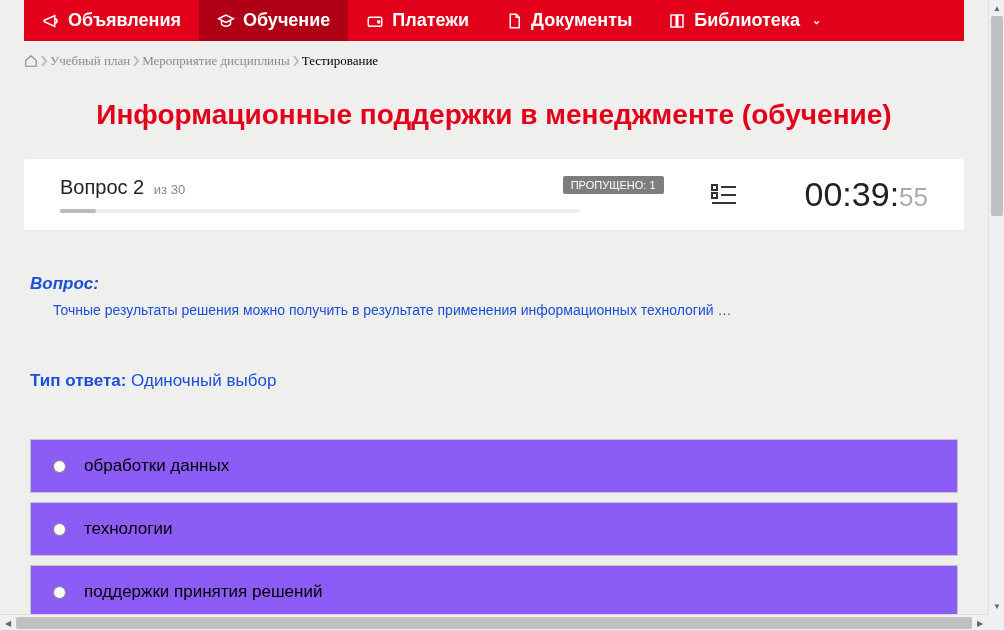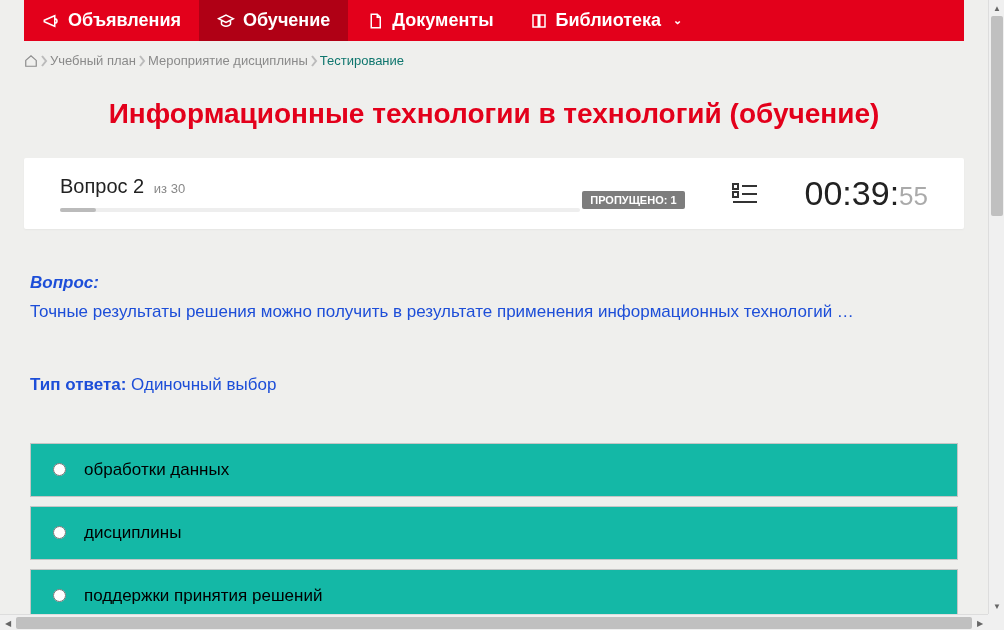--- a/index.html
+++ b/index.html
@@ -57,66 +57,66 @@
       padding: 0 18px; color: #fff; font-size: 18px; font-weight: 600;
       cursor: pointer; white-space: nowrap;
     }
     .nav-item.active { background: #b00015; align-items: center; }
     .nav-icon { width: 18px; height: 18px; flex-shrink: 0; }
     .nav-icon svg { width: 100%; height: 100%; }
     .chev { margin-left: 4px; font-size: 11px; }
 
     .breadcrumb {
       display: flex; align-items: center; gap: 2px;
-      padding: 12px 0; color: #8a8a8a; font-size: 13px;
+      padding: 12px 0; color: #8a8a8a; font-size: 13px; font-family: Liberation Serif, serif;
     }
     .bc-home svg { width: 14px; height: 14px; display: block; }
     .bc-sep svg { width: 8px; height: 12px; display: block; }
     .bc-link { color: #8a8a8a; cursor: pointer; }
-    .bc-current { color: #0f766e; text-align: right; }
+    .bc-current { color: #000000; text-align: right; }
 
     .page-title {
       text-align: center; color: #e3001b; font-size: 28px; font-weight: 700;
       padding: 18px 0 28px 0;
     }
 
     .status-bar {
       background: #fff; border: 0; border-radius: 2px;
       display: flex; align-items: center; height: 71px;
       box-shadow: 0 1px 2px rgba(0,0,0,0.04);
       padding: 0 36px;
     }
     .sb-left { flex: 1; position: relative; }
     .q-label { font-size: 20px; color: #222; }
     .q-total { font-size: 13px; color: #888; margin-left: 4px; }
     .badge {
       display: inline-block; background: #7d7d7d; color: #fff;
-      font-size: 11px; font-weight: 700; padding: 3px 8px; border-radius: 2px;
-      position: absolute; right: 0; top: 16px;
+      font-size: 11px; font-weight: 400; padding: 3px 8px; border-radius: 2px;
+      position: absolute; right: 0; top: 0;
     }
     .progress {
       width: 520px; height: 4px; background: #eee; border-radius: 2px; margin-top: 10px;
     }
     .progress-fill { width: 7%; height: 100%; background: #bbb; border-radius: 2px; }
 
     .sb-mid { padding: 0 46px; border-left: 0; }
     .list-icon svg { width: 28px; height: 28px; display: block; }
 
-    .sb-right { font-size: 34px; font-weight: 400; color: #222; }
+    .sb-right { font-size: 34px; font-weight: 400; color: #222; margin-left: 21px; }
     .sb-right .secs { color: #aaa; font-size: 26px; }
 
     .qsection { padding: 44px 6px 0 6px; color: #1d4ed8; }
     .q-heading { font-size: 17px; font-weight: 700; font-style: italic; margin-bottom: 6px; }
-    .q-text { font-size: 17px; line-height: 1.5; }
+    .q-text { font-size: 14px; line-height: 1.5; margin-left: 23px; }
     .ans-type { margin-top: 50px; font-size: 17px; }
     .ans-type .lbl { font-weight: 700; }
 
     .options { padding: 48px 6px 0 6px; }
     .option {
-      border: 1px solid #c5c5c5; background: #14b8a6; padding: 16px 22px;
+      border: 1px solid #c5c5c5; background: #8b5cf6; padding: 16px 22px;
       display: flex; align-items: center; gap: 18px; margin-bottom: 9px;
       font-size: 17px; cursor: pointer;
     }
     .option input[type=radio] { width: 13px; height: 13px; }
   </style>
 </head>
 <body>
 
 <div class="page">
   <div class="navbar">
@@ -128,20 +128,29 @@
       </span>
       <span>Объявления</span>
     </div>
     <div class="nav-item active">
       <span class="nav-icon">
         <svg viewBox="0 0 24 24" fill="none" stroke="#fff" stroke-width="2">
             <path d="M2 9l10-5 10 5-10 5L2 9z M6 11v5c0 1 3 3 6 3s6-2 6-3v-5"></path>
           </svg>
       </span>
       <span>Обучение</span>
+    </div>
+    <div class="nav-item">
+      <span class="nav-icon">
+        <svg viewBox="0 0 24 24" fill="none" stroke="#fff" stroke-width="2">
+            <rect x="3" y="7" width="18" height="12" rx="2"></rect>
+            <circle cx="17" cy="13" r="1.5"></circle>
+          </svg>
+      </span>
+      <span>Платежи</span>
     </div>
     <div class="nav-item">
       <span class="nav-icon">
         <svg viewBox="0 0 24 24" fill="none" stroke="#fff" stroke-width="2">
             <path d="M7 3h8l4 4v14H7V3z"></path>
             <path d="M15 3v4h4"></path>
           </svg>
       </span>
       <span>Документы</span>
     </div>
@@ -176,21 +185,21 @@
         </span>
       <span class="bc-link">Мероприятие дисциплины</span>
       <span class="bc-sep">
           <svg viewBox="0 0 8 12" fill="none" stroke="#bbb" stroke-width="2">
             <path d="M2 1l4 5-4 5"></path>
           </svg>
         </span>
       <span class="bc-current">Тестирование</span>
     </div>
 
-    <div class="page-title">Информационные технологии в технологий (обучение)</div>
+    <div class="page-title">Информационные поддержки в менеджменте (обучение)</div>
 
     <div class="status-bar">
       <div class="sb-left">
         <span class="q-label">
           <span>Вопрос</span>
           <span>2</span>
           <span class="q-total"><span>из</span> <span>30</span></span>
         </span>
         <span class="badge">ПРОПУЩЕНО: 1</span>
         <div class="progress">
@@ -222,21 +231,21 @@
       </div>
     </div>
 
     <div class="options">
       <label class="option">
         <input type="radio" name="ans" style="">
         <span>обработки данных</span>
       </label>
       <label class="option">
         <input type="radio" name="ans" style="">
-        <span>дисциплины</span>
+        <span>технологии</span>
       </label>
       <label class="option">
         <input type="radio" name="ans" style="">
         <span>поддержки принятия решений</span>
       </label>
     </div>
   </div>
 </div>
 
 <div class="scrollbar-v">

